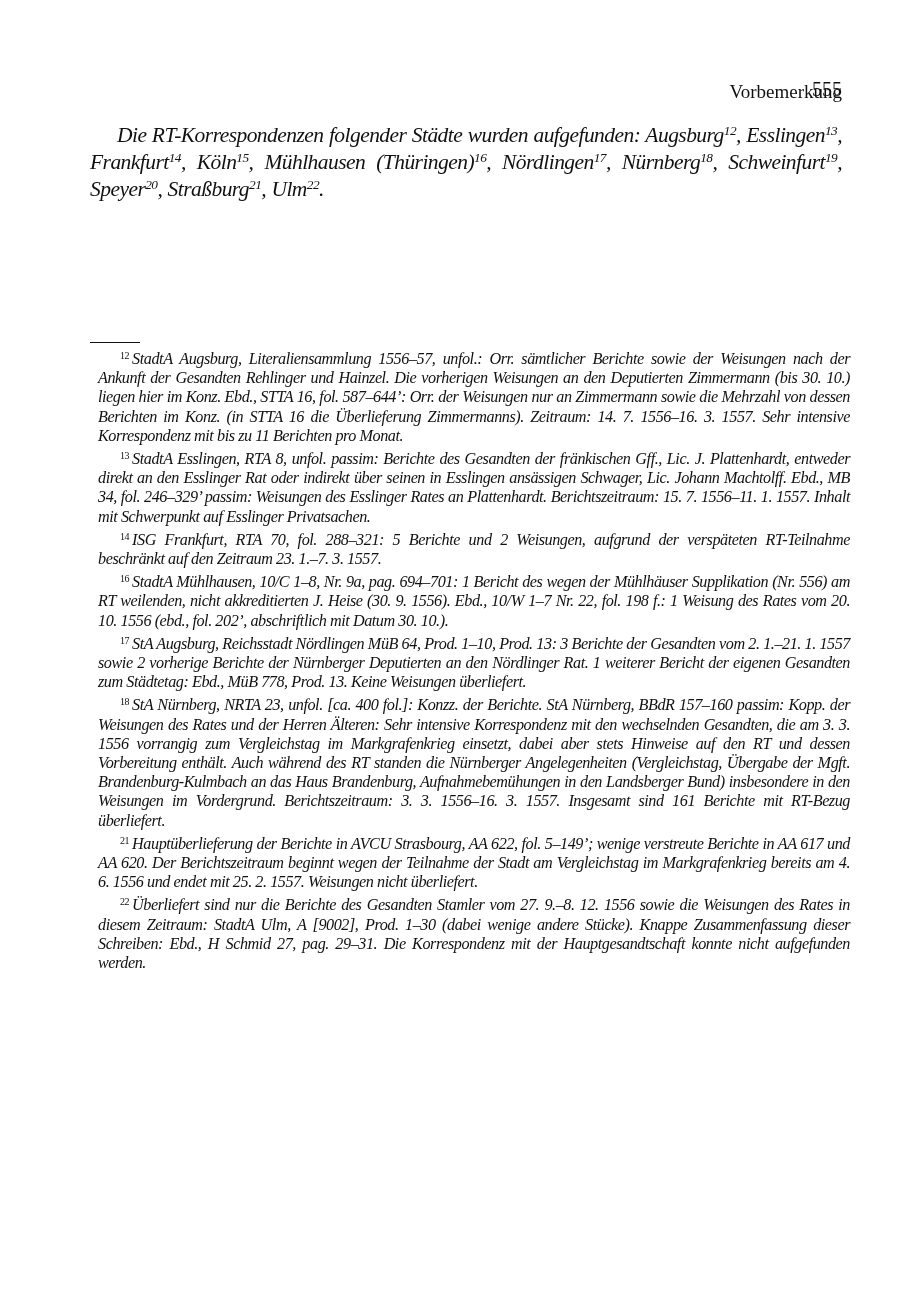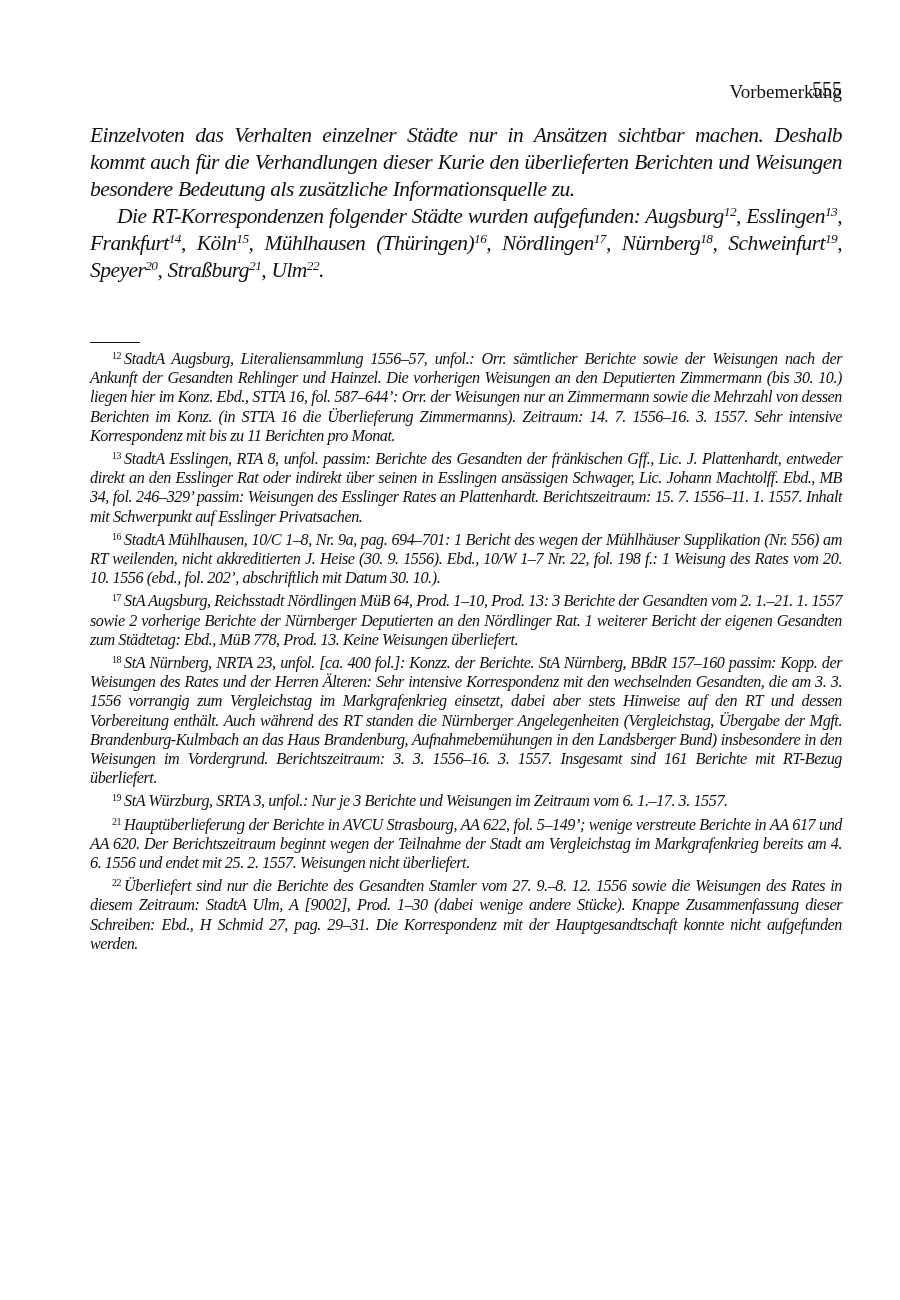--- a/index.html
+++ b/index.html
@@ -24,44 +24,43 @@
     }
     .main p { margin: 0; }
     .main p.indent { text-indent: 27px; }
     sup { font-size: 0.62em; line-height: 0; vertical-align: 0.55em; font-style: normal; }
     .main sup { font-style: italic; }
     .rule {
       position: absolute; top: 342px; left: 90px; width: 50px; height: 0;
       border-top: 1px solid #111;
     }
     .footnotes {
-      position: absolute; top: 346px; left: 90px; width: 752px;
+      position: absolute; top: 346px; left: 98px; width: 752px;
       font-style: italic; font-size: 16.2px; line-height: 19.2px;
       text-align: justify; letter-spacing: -0.45px;
     }
     .fn { margin: 0; text-indent: 22px; }
     .fn .num { font-size: 10px; vertical-align: 5px; font-style: normal; margin-right: 3px; }
   </style>
 </head>
 <body>
 
 <div class="header">
   <div class="running-title">Vorbemerkung</div>
   <div class="page-number">555</div>
 </div>
 
 <div class="main">
-  <p>Einzelvoten das Verhalten einzelner Städte nur in Ansätzen sichtbar machen. Deshalb kommt auch für die Verhandlungen dieser Kurie den überlieferten Berichten und Weisungen besondere Bedeutung als zusätzliche Informationsquelle zu.</p>
   <p class="indent"><span>Die RT-Korrespondenzen folgender Städte wurden aufgefunden: </span><span id="city-list"><span>Augsburg</span><sup>12</sup><span>, </span><span>Esslingen</span><sup>13</sup><span>, </span><span>Frankfurt</span><sup>14</sup><span>, </span><span>Köln</span><sup>15</sup><span>, </span><span>Mühlhausen (Thüringen)</span><sup>16</sup><span>, </span><span>Nördlingen</span><sup>17</sup><span>, </span><span>Nürnberg</span><sup>18</sup><span>, </span><span>Schweinfurt</span><sup>19</sup><span>, </span><span>Speyer</span><sup>20</sup><span>, </span><span>Straßburg</span><sup>21</sup><span>, </span><span>Ulm</span><sup>22</sup><span>.</span></span></p>
 </div>
 
 <div class="rule"></div>
 
 <div class="footnotes" id="footnotes">
     <p class="fn"><span class="num">12</span><span>StadtA Augsburg, Literaliensammlung 1556–57, unfol.: Orr. sämtlicher Berichte sowie der Weisungen nach der Ankunft der Gesandten Rehlinger und Hainzel. Die vorherigen Weisungen an den Deputierten Zimmermann (bis 30. 10.) liegen hier im Konz. Ebd., STTA 16, fol. 587–644’: Orr. der Weisungen nur an Zimmermann sowie die Mehrzahl von dessen Berichten im Konz. (in STTA 16 die Überlieferung Zimmermanns). Zeitraum: 14. 7. 1556–16. 3. 1557. Sehr intensive Korrespondenz mit bis zu 11 Berichten pro Monat.</span></p>
     <p class="fn"><span class="num">13</span><span>StadtA Esslingen, RTA 8, unfol. passim: Berichte des Gesandten der fränkischen Gff., Lic. J. Plattenhardt, entweder direkt an den Esslinger Rat oder indirekt über seinen in Esslingen ansässigen Schwager, Lic. Johann Machtolff. Ebd., MB 34, fol. 246–329’ passim: Weisungen des Esslinger Rates an Plattenhardt. Berichtszeitraum: 15. 7. 1556–11. 1. 1557. Inhalt mit Schwerpunkt auf Esslinger Privatsachen.</span></p>
+    <p class="fn"><span class="num">14</span><span>ISG Frankfurt, RTA 70, fol. 288–321: 5 Berichte und 2 Weisungen, aufgrund der verspäteten RT-Teilnahme beschränkt auf den Zeitraum 23. 1.–7. 3. 1557.</span></p>
     <p class="fn"><span class="num">16</span><span>StadtA Mühlhausen, 10/C 1–8, Nr. 9a, pag. 694–701: 1 Bericht des wegen der Mühlhäuser Supplikation (Nr. 556) am RT weilenden, nicht akkreditierten J. Heise (30. 9. 1556). Ebd., 10/W 1–7 Nr. 22, fol. 198 f.: 1 Weisung des Rates vom 20. 10. 1556 (ebd., fol. 202’, abschriftlich mit Datum 30. 10.).</span></p>
     <p class="fn"><span class="num">17</span><span>StA Augsburg, Reichsstadt Nördlingen MüB 64, Prod. 1–10, Prod. 13: 3 Berichte der Gesandten vom 2. 1.–21. 1. 1557 sowie 2 vorherige Berichte der Nürnberger Deputierten an den Nördlinger Rat. 1 weiterer Bericht der eigenen Gesandten zum Städtetag: Ebd., MüB 778, Prod. 13. Keine Weisungen überliefert.</span></p>
     <p class="fn"><span class="num">18</span><span>StA Nürnberg, NRTA 23, unfol. [ca. 400 fol.]: Konzz. der Berichte. StA Nürnberg, BBdR 157–160 passim: Kopp. der Weisungen des Rates und der Herren Älteren: Sehr intensive Korrespondenz mit den wechselnden Gesandten, die am 3. 3. 1556 vorrangig zum Vergleichstag im Markgrafenkrieg einsetzt, dabei aber stets Hinweise auf den RT und dessen Vorbereitung enthält. Auch während des RT standen die Nürnberger Angelegenheiten (Vergleichstag, Übergabe der Mgft. Brandenburg-Kulmbach an das Haus Brandenburg, Aufnahmebemühungen in den Landsberger Bund) insbesondere in den Weisungen im Vordergrund. Berichtszeitraum: 3. 3. 1556–16. 3. 1557. Insgesamt sind 161 Berichte mit RT-Bezug überliefert.</span></p>
-    <p class="fn"><span class="num">19</span><span>StA Würzburg, SRTA 3, unfol.: Nur je 3 Berichte und Weisungen im Zeitraum vom 6. 1.–17. 3. 1557.</span></p>
     <p class="fn"><span class="num">21</span><span>Hauptüberlieferung der Berichte in AVCU Strasbourg, AA 622, fol. 5–149’; wenige verstreute Berichte in AA 617 und AA 620. Der Berichtszeitraum beginnt wegen der Teilnahme der Stadt am Vergleichstag im Markgrafenkrieg bereits am 4. 6. 1556 und endet mit 25. 2. 1557. Weisungen nicht überliefert.</span></p>
     <p class="fn"><span class="num">22</span><span>Überliefert sind nur die Berichte des Gesandten Stamler vom 27. 9.–8. 12. 1556 sowie die Weisungen des Rates in diesem Zeitraum: StadtA Ulm, A [9002], Prod. 1–30 (dabei wenige andere Stücke). Knappe Zusammenfassung dieser Schreiben: Ebd., H Schmid 27, pag. 29–31. Die Korrespondenz mit der Hauptgesandtschaft konnte nicht aufgefunden werden.</span></p>
   </div>
 
 </body></html>

